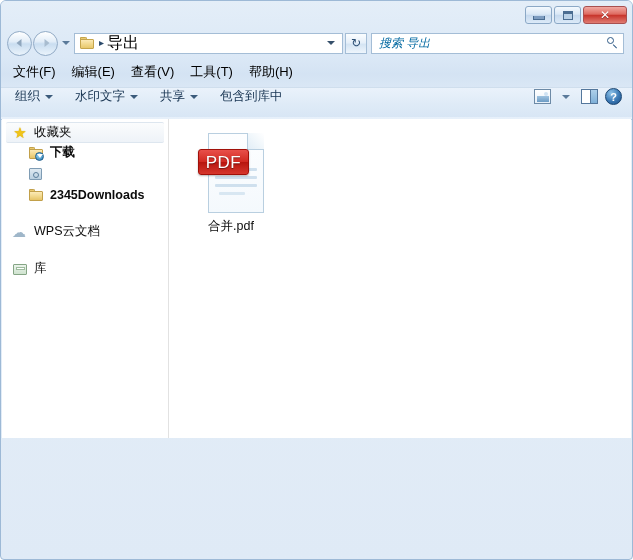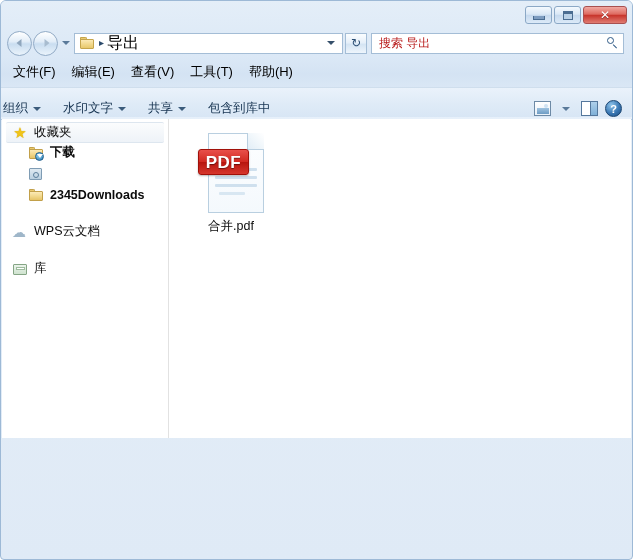--- a/index.html
+++ b/index.html
@@ -196,21 +196,22 @@
     display: flex;
     align-items: center;
     padding: 0 4px 0 7px;
     box-sizing: border-box;
     flex: none;
     cursor: text;
   }
   .search-ph {
     flex: 1;
     font-size: 12px;
-    color: #b91c1c;
+    font-style: italic;
+    color: #0369a1;
     white-space: nowrap;
     overflow: hidden;
   }
   .mag {
     width: 12px; height: 12px;
     position: relative;
     flex: none;
   }
   .mag::before {
     content: "";
@@ -246,22 +247,22 @@
     margin-right: 16px;
     white-space: nowrap;
     cursor: default;
   }
   
   .cmdbar {
     position: absolute;
     left: 0; top: 86px; right: 0;
     height: 30px;
     display: flex;
-    align-items: flex-end;
-    padding: 0 6px 0 2px;
+    align-items: flex-start;
+    padding: 0 6px 0 14px;
     box-sizing: border-box;
     border-top: 1px solid #cfdeed;
     background: linear-gradient(to bottom, #eaf2fb 0%, #dfebf7 55%, #d8e6f5 100%);
   }
   .cmd {
     display: flex;
     align-items: center;
     font-size: 12.5px;
     color: #14314f;
     margin-right: 22px;
@@ -536,21 +537,21 @@
     border-radius: 3px;
     box-shadow: 0 1px 2px rgba(0,0,0,.28);
     display: flex;
     align-items: center;
     justify-content: center;
     box-sizing: border-box;
   }
   .pdf-badge span {
     color: #ffffff;
     font-size: 17px;
-    font-weight: bold;
+    font-weight: normal;
     letter-spacing: 0.5px;
     line-height: 1;
     text-shadow: 0 1px 1px rgba(0,0,0,.45);
     font-family: "Liberation Sans", sans-serif;
   }
   .file-label {
     margin-top: 3px;
     font-size: 12.5px;
     color: #0a0a0a;
     text-align: center;

